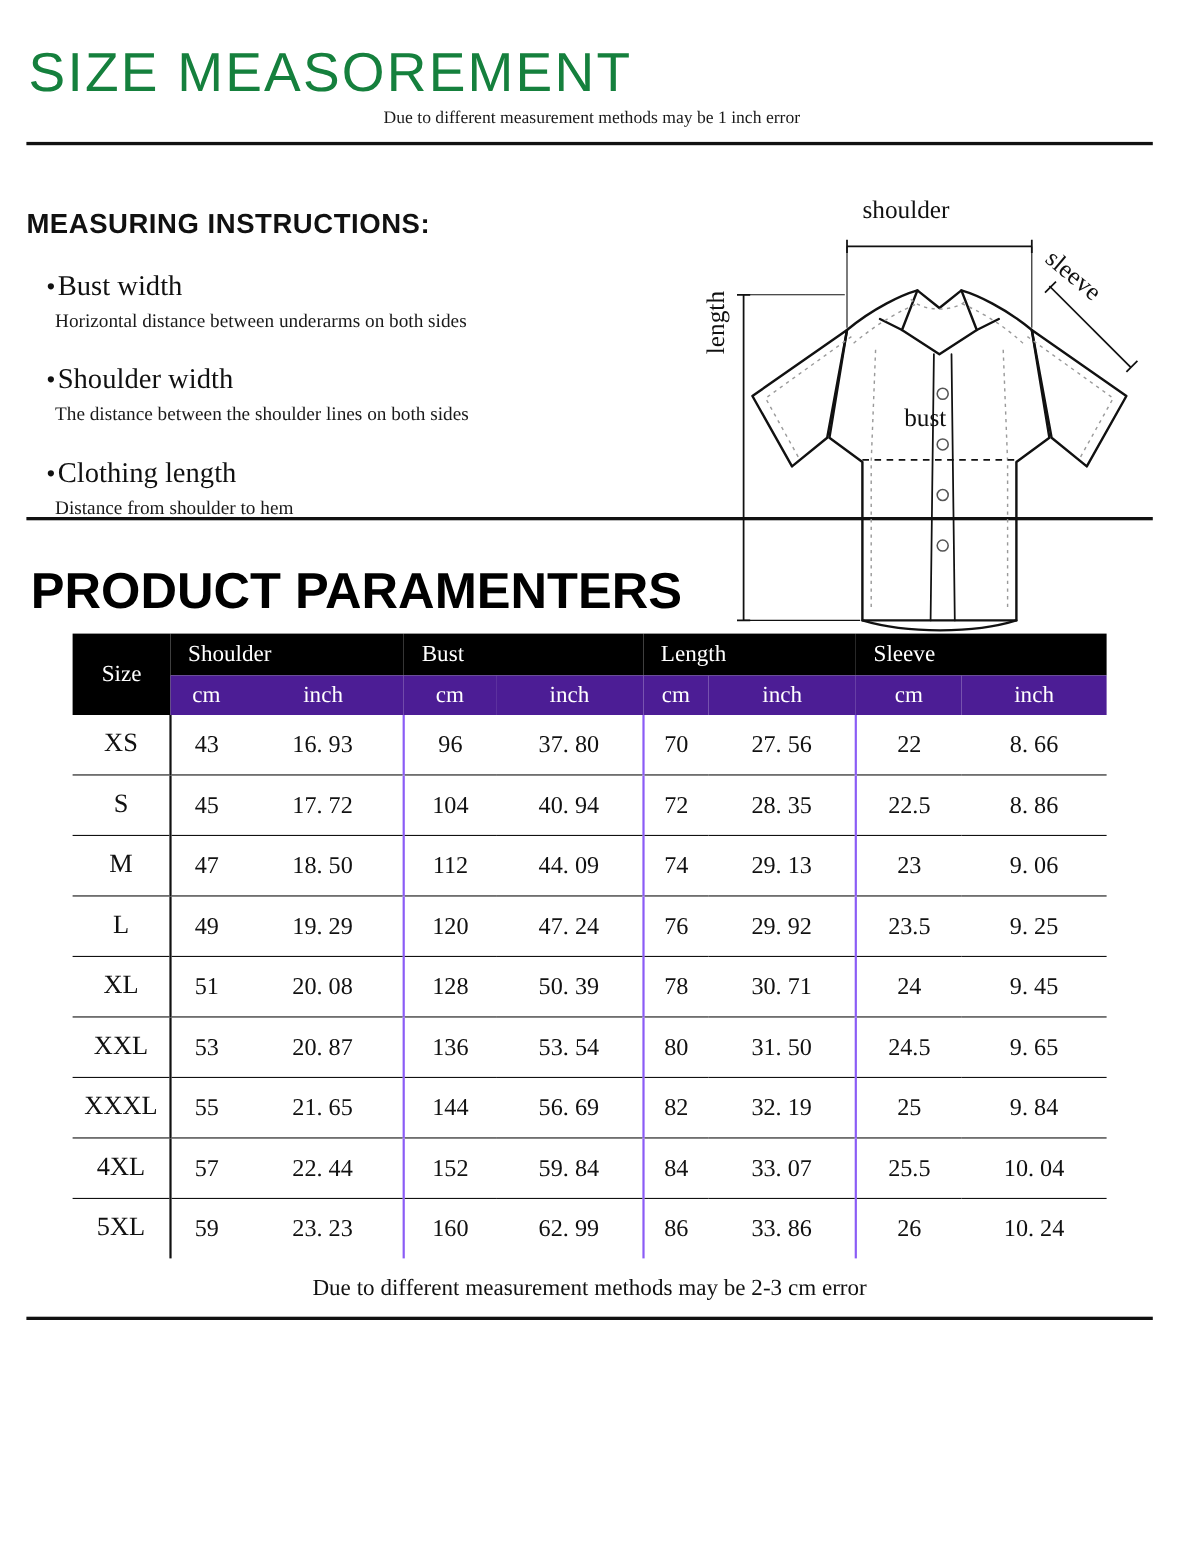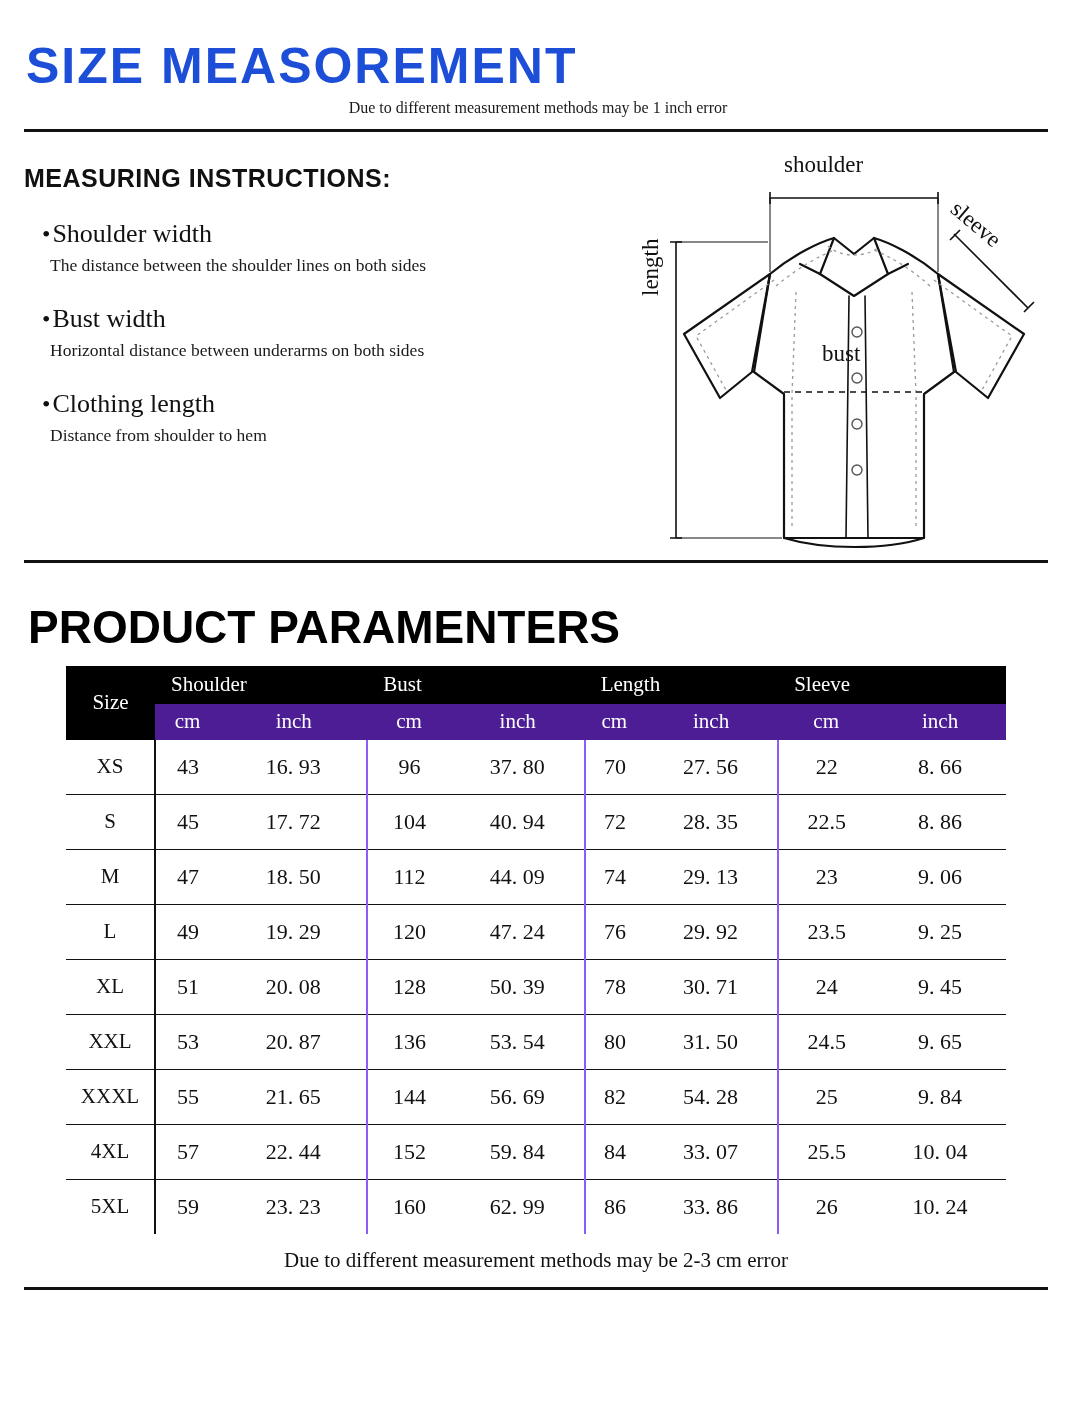--- a/index.html
+++ b/index.html
@@ -15,46 +15,46 @@
     position: relative;
     overflow: hidden;
   }
 
   
   .header {
     padding: 40px 24px 0 24px;
   }
   .main-title {
     font-family: "Liberation Sans", sans-serif;
-    font-weight: bold;
+    font-weight: normal;
     font-size: 50px;
     letter-spacing: 2px;
     line-height: 1.05;
     margin: 0 0 6px 2px;
-    color: #1d4ed8;
+    color: #15803d;
   }
   .main-subtitle {
     font-family: "Liberation Serif", serif;
     font-size: 16px;
     color: #1a1a1a;
     margin: 0 0 12px 4px;
     text-align: center;
   }
   .rule {
     height: 3px;
     background: #111;
     width: 100%;
   }
 
   
   .mid {
     display: flex;
-    padding: 14px 24px 0 24px;
+    padding: 40px 24px 0 24px;
     position: relative;
-    height: 428px;
+    height: 338px;
     box-sizing: border-box;
   }
   .instructions {
     width: 600px;
     flex: 0 0 600px;
   }
   .instr-title {
     font-family: "Liberation Sans", sans-serif;
     font-weight: bold;
     font-size: 25px;
@@ -150,21 +150,21 @@
   tbody td {
     font-size: 22px;
     height: 52px;
     border-bottom: 1.5px solid #111;
     color: #111;
   }
   tbody tr:last-child td { border-bottom: none; }
   tbody td.col-size {
     border-right: 2px solid #111;
     width: 86px;
-    font-size: 21px;
+    font-size: 24px;
   }
   td.grp-end { border-right: 2px solid #8b5cf6; }
   .table-footer {
     text-align: center;
     font-family: "Liberation Serif", serif;
     font-size: 21px;
     color: #111;
     padding-top: 14px;
   }
   .bottom-rule {
@@ -183,30 +183,30 @@
 </div>
 <div class="rule" style="width:calc(100% - 48px);margin:0 auto;"></div>
 
 <div class="mid">
 
   <div class="instructions">
     <div class="instr-title">MEASURING INSTRUCTIONS:</div>
 
     <div class="instr-item">
       <div class="instr-head">
+        <span class="bullet">•</span><span>Bust width</span>
+      </div>
+      <div class="instr-desc">Horizontal distance between underarms on both sides</div>
+    </div>
+
+    <div class="instr-item">
+      <div class="instr-head">
         <span class="bullet">•</span><span>Shoulder width</span>
       </div>
       <div class="instr-desc">The distance between the shoulder lines on both sides</div>
-    </div>
-
-    <div class="instr-item">
-      <div class="instr-head">
-        <span class="bullet">•</span><span>Bust width</span>
-      </div>
-      <div class="instr-desc">Horizontal distance between underarms on both sides</div>
     </div>
 
     <div class="instr-item">
       <div class="instr-head">
         <span class="bullet">•</span><span>Clothing length</span>
       </div>
       <div class="instr-desc">Distance from shoulder to hem</div>
     </div>
   </div>
 
@@ -372,21 +372,21 @@
         <td>24.5</td>
         <td>9. 65</td>
       </tr>
       <tr>
         <td class="col-size">XXXL</td>
         <td>55</td>
         <td class="grp-end">21. 65</td>
         <td>144</td>
         <td class="grp-end">56. 69</td>
         <td>82</td>
-        <td class="grp-end">54. 28</td>
+        <td class="grp-end">32. 19</td>
         <td>25</td>
         <td>9. 84</td>
       </tr>
       <tr>
         <td class="col-size">4XL</td>
         <td>57</td>
         <td class="grp-end">22. 44</td>
         <td>152</td>
         <td class="grp-end">59. 84</td>
         <td>84</td>

